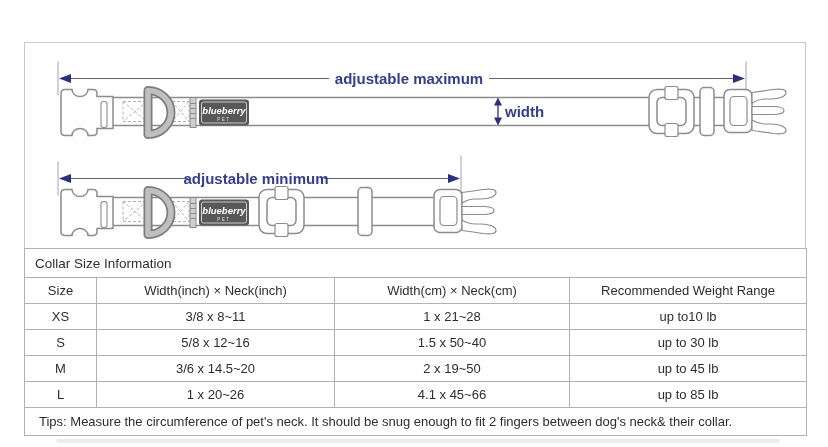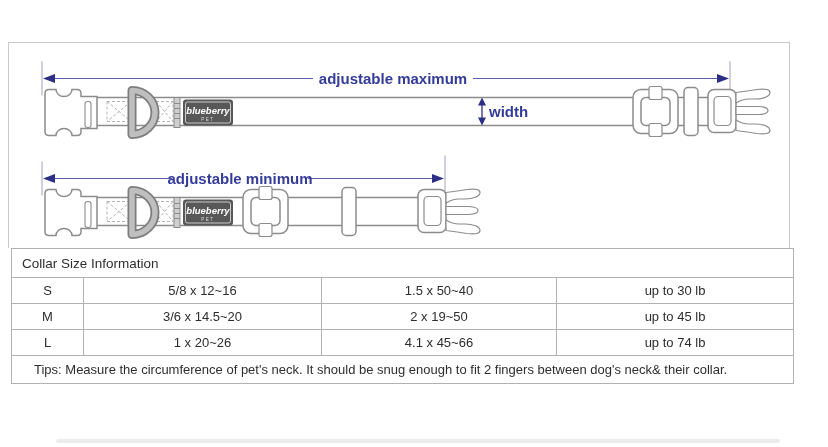--- a/index.html
+++ b/index.html
@@ -1,26 +1,26 @@
 <!DOCTYPE html>
 <html><head>
 <meta charset="utf-8">
 <style>
   html,body{margin:0;padding:0;background:#fff;}
   .sheet{position:relative;width:828px;height:447px;background:#fff;overflow:hidden;
          font-family:"Liberation Sans",sans-serif;}
-  .diagram-box{position:absolute;left:8px;top:42px;width:782px;height:206px;
+  .diagram-box{position:absolute;left:24px;top:42px;width:782px;height:206px;
                border:1px solid #c9c9c9;border-bottom:none;box-sizing:border-box;background:#fff;}
   .diagram-box svg{display:block;width:100%;height:100%;}
-  .size-table{position:absolute;left:11px;top:248px;width:782px;border-collapse:collapse;
+  .size-table{position:absolute;left:24px;top:248px;width:782px;border-collapse:collapse;
               table-layout:fixed;font-size:13px;color:#2e2e2e;background:#fff;}
   .size-table td{border:1px solid #b2b2b2;text-align:center;padding:0;height:25px;
                  white-space:nowrap;overflow:hidden;}
   .size-table tr.title-row td{text-align:left;padding-left:10px;height:28px;font-size:13.5px;}
-  .size-table tr.tips-row td{text-align:left;padding-left:22px;height:27px;}
+  .size-table tr.tips-row td{text-align:left;padding-left:14px;height:27px;}
   .ann-text{font-size:15px;font-weight:bold;fill:#333b9b;}
   .bottom-smudge{position:absolute;left:56px;top:439px;width:724px;height:4px;
                  background:#e2e2e2;border-radius:2px;opacity:.65;}
 </style>
 </head>
 <body>
 
 <div class="sheet">
 
   <div class="diagram-box">
@@ -132,37 +132,49 @@
     <colgroup>
       <col style="width:72px">
         <col style="width:238px">
         <col style="width:235px">
         <col style="width:237px">
     </colgroup>
     <tbody>
         <tr class="title-row">
       <td colspan="4">Collar Size Information</td>
     </tr>
+    <tr class="head-row">
+      <td>Size</td>
+      <td>Width(inch) × Neck(inch)</td>
+      <td>Width(cm) × Neck(cm)</td>
+      <td>Recommended Weight Range</td>
+    </tr>
+    <tr>
+      <td>XS</td>
+      <td>3/8 x 8~11</td>
+      <td>1 x 21~28</td>
+      <td>up to10 lb</td>
+    </tr>
     <tr>
       <td>S</td>
       <td>5/8 x 12~16</td>
       <td>1.5 x 50~40</td>
       <td>up to 30 lb</td>
     </tr>
     <tr>
       <td>M</td>
       <td>3/6 x 14.5~20</td>
       <td>2 x 19~50</td>
       <td>up to 45 lb</td>
     </tr>
     <tr>
       <td>L</td>
       <td>1 x 20~26</td>
       <td>4.1 x 45~66</td>
-      <td>up to 74 lb</td>
+      <td>up to 85 lb</td>
     </tr>
     <tr class="tips-row">
       <td colspan="4">Tips: Measure the circumference of pet's neck. It should be snug enough to fit 2 fingers between dog's neck&amp; their collar.</td>
     </tr>
   </tbody>
     </table>
 
   <div class="bottom-smudge"></div>
 </div>
 

